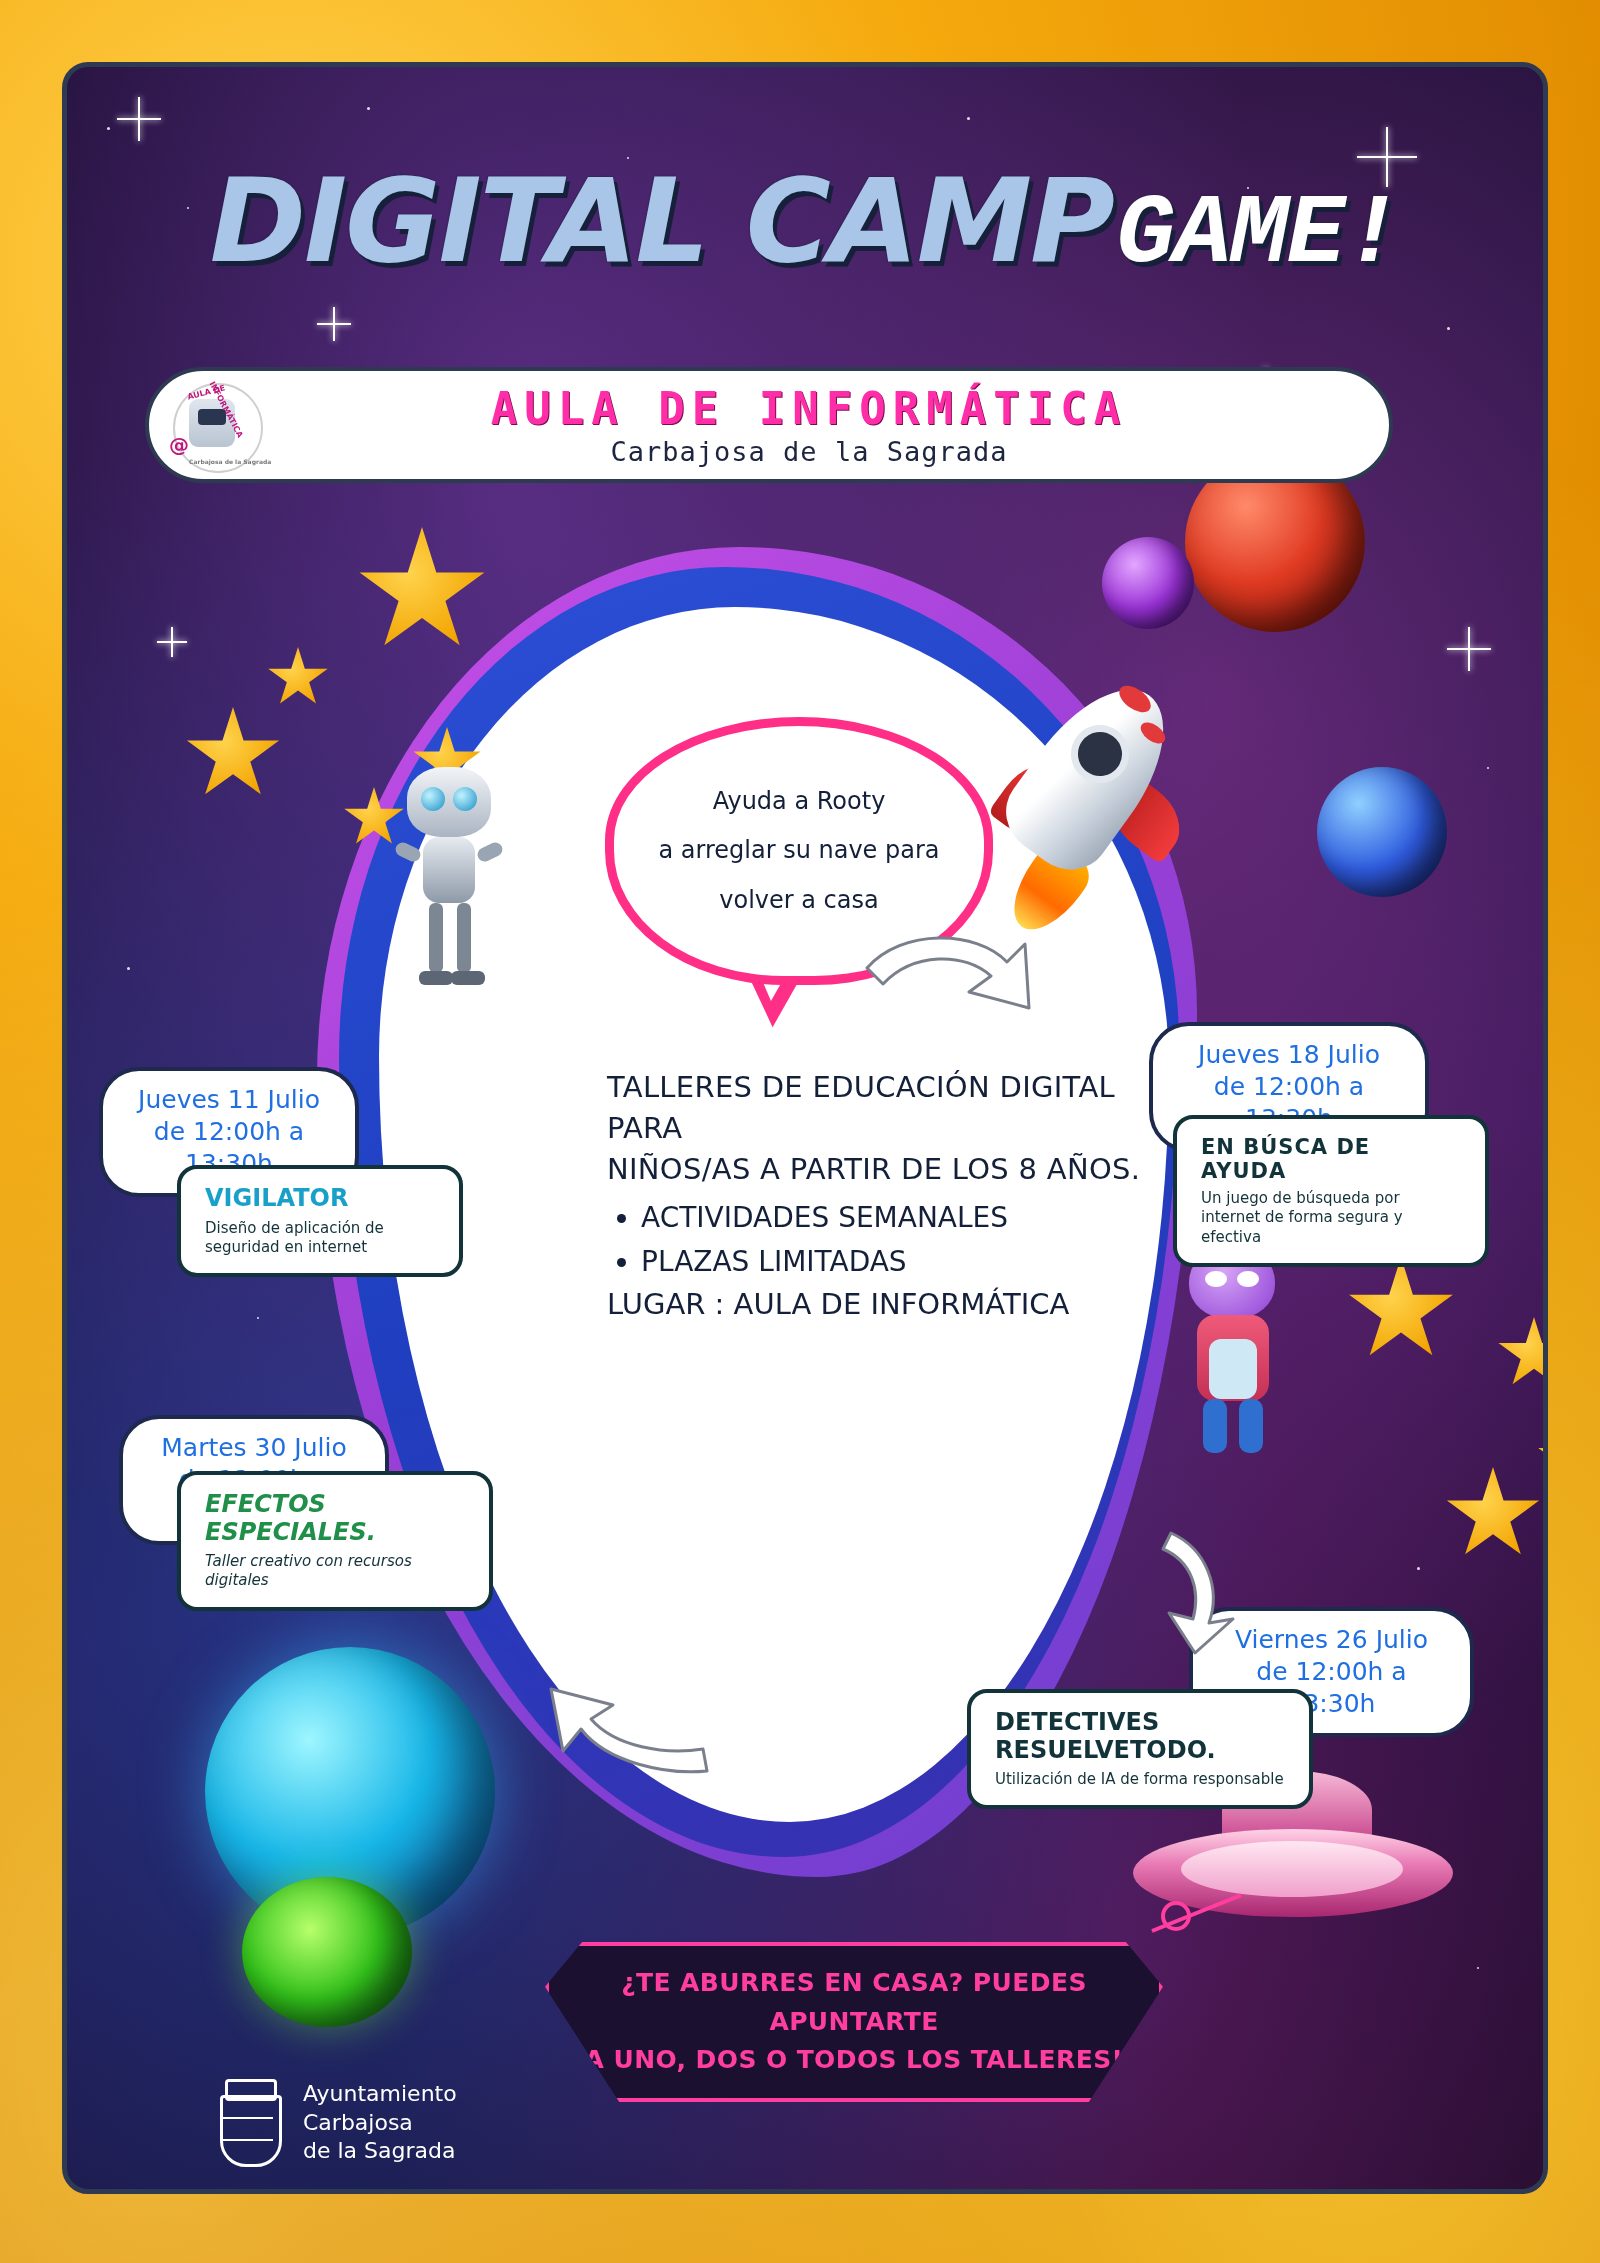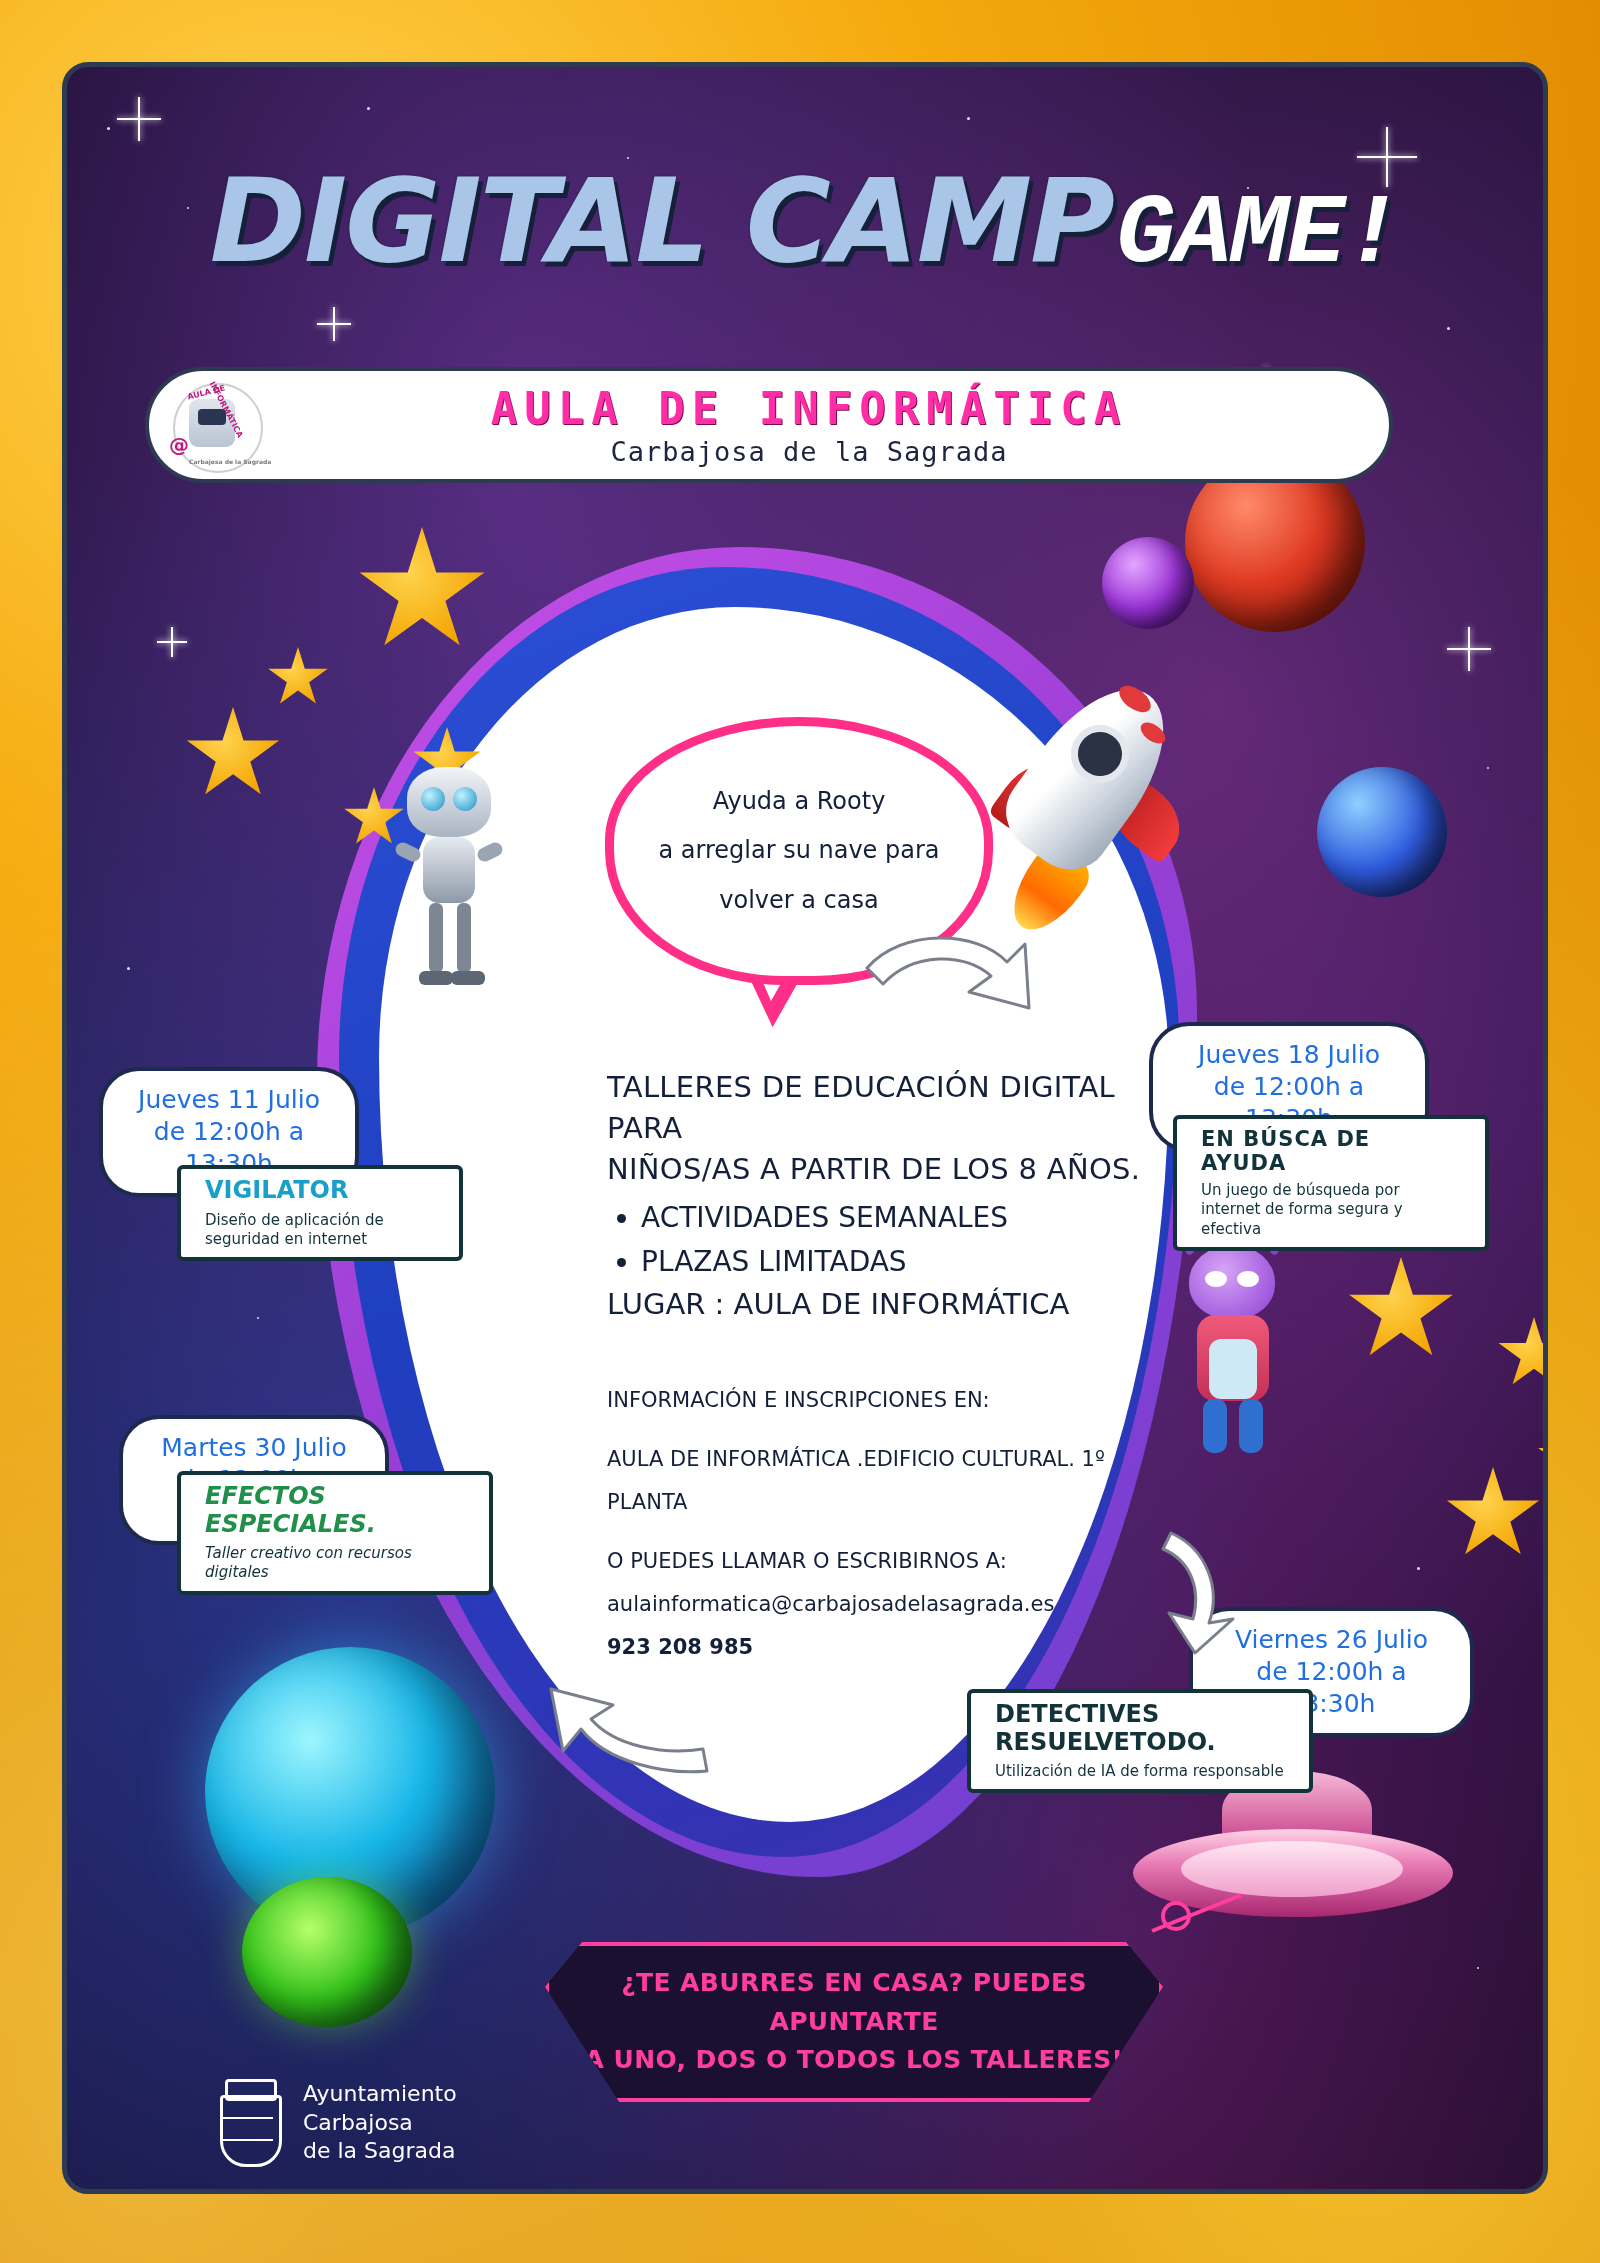--- a/index.html
+++ b/index.html
@@ -153,22 +153,22 @@
   .info .mail{font-family:"DejaVu Sans", sans-serif;}
   .info .phone{font-weight:bold;}
 
   
   .date-pill{
     position:absolute;background:#fff;border:4px solid #1d2a4d;border-radius:40px;
     color:#1f6fe0;font-size:25px;line-height:1.28;padding:13px 26px;text-align:center;
     font-family:"DejaVu Sans", sans-serif;
   }
   .desc-box{
-    position:absolute;background:#fff;border:4px solid #13333a;border-radius:6px;
-    padding:8px 24px;
+    position:absolute;background:#fff;border:4px solid #13333a;border-radius:20px;
+    padding:16px 24px;
   }
   .desc-title{color:#19a0c8;font-size:24px;font-weight:bold;line-height:1.15;}
   .desc-title.green{color:#1f8f4a;}
   .desc-title.dark{color:#13333a;}
   .desc-body{color:#13333a;font-size:15px;line-height:1.28;margin-top:6px;}
 
   
   .arrow{position:absolute;}
 
   
@@ -382,29 +382,20 @@
   <div class="main-text">
     <div class="mt-head">
       <div>TALLERES DE EDUCACIÓN DIGITAL PARA</div>
       <div>NIÑOS/AS A PARTIR DE LOS 8 AÑOS.</div>
     </div>
     <ul class="mt-list">
       <li>ACTIVIDADES SEMANALES</li>
       <li>PLAZAS LIMITADAS</li>
     </ul>
     <div class="mt-place">LUGAR : AULA DE INFORMÁTICA</div>
-    <div class="info">
-      <div>INFORMACIÓN E INSCRIPCIONES EN:</div>
-      <div style="height:16px;"></div>
-      <div>AULA DE INFORMÁTICA .EDIFICIO CULTURAL. 1º PLANTA</div>
-      <div style="height:16px;"></div>
-      <div>O PUEDES LLAMAR O ESCRIBIRNOS A:</div>
-      <div class="mail">aulainformatica@carbajosadelasagrada.es</div>
-      <div class="phone">923 208 985</div>
-    </div>
   </div>
 
   <div class="date-pill" style="left:32px;top:1000px;width:200px;">
     <div>Jueves 11 Julio</div>
     <div>de 12:00h a 13:30h</div>
   </div>
   <div class="desc-box" style="left:110px;top:1098px;width:230px;">
     <div class="desc-title">VIGILATOR</div>
     <div class="desc-body">Diseño de aplicación de seguridad en internet</div>
   </div>

